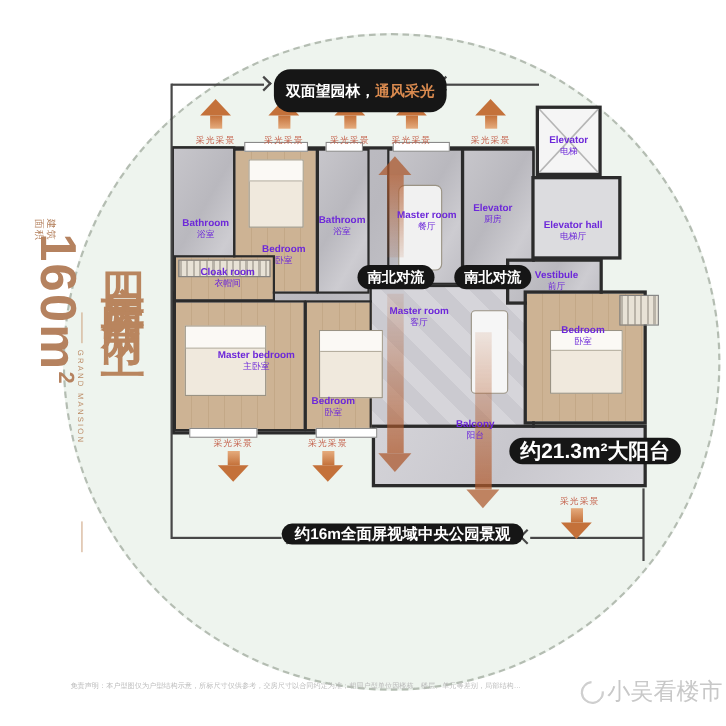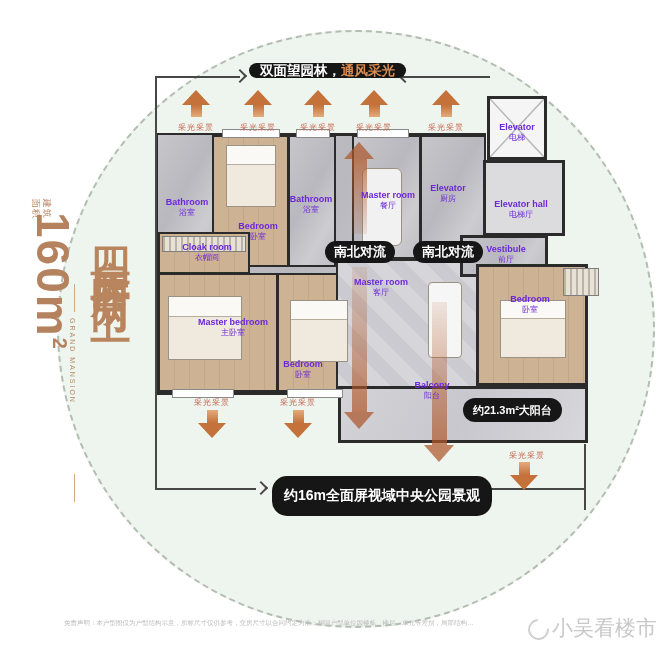--- a/index.html
+++ b/index.html
@@ -89,21 +89,21 @@
   <div class="chev right" style="left:235px;top:71px;"></div>
   <div class="dline" style="left:400px;top:76px;width:90px;height:2px;"></div>
   <div class="chev left" style="left:400px;top:71px;"></div>
   <div class="dline" style="left:155px;top:76px;width:2px;height:414px;"></div>
   <div class="dline" style="left:156px;top:488px;width:100px;height:2px;"></div>
   <div class="chev right" style="left:256px;top:483px;"></div>
   <div class="dline" style="left:482px;top:488px;width:103px;height:2px;"></div>
   <div class="chev left" style="left:474px;top:483px;"></div>
   <div class="dline" style="left:584px;top:444px;width:2px;height:66px;"></div>
 
-  <div class="pill" style="left:249px;top:63px;height:15px;padding:0 11px;font-size:13.5px;">
+  <div class="pill" style="left:249px;top:63px;height:39px;padding:0 11px;font-size:13.5px;">
     <span>双面望园林，</span>
       <span class="orange">通风采光</span>
   </div>
 
   <div class="sm-arrow" style="left:182px;top:90px;">
       <div class="head-up"></div>
       <div class="shaft-up"></div>
     </div>
   <div class="sm-arrow" style="left:244px;top:90px;">
       <div class="head-up"></div>
@@ -239,39 +239,39 @@
       <div class="fhead-down"></div>
   </div>
   <div class="flow-arrow" style="left:424px;top:302px;">
     <div class="fshaft-down" style="height:143px;"></div>
       <div class="fhead-down"></div>
   </div>
 
   <div class="pill" style="left:325px;top:241px;height:22px;padding:0 9px;font-size:13px;">南北对流</div>
   <div class="pill" style="left:413px;top:241px;height:22px;padding:0 9px;font-size:13px;">南北对流</div>
 
-  <div class="pill" style="left:463px;top:398px;height:24px;padding:0 10px;font-size:11px;">约21.3m²大阳台</div>
+  <div class="pill" style="left:463px;top:398px;height:24px;padding:0 10px;font-size:19px;">约21.3m²大阳台</div>
 
   <div class="light-label" style="left:212px;top:397px;">采光采景</div>
   <div class="light-label" style="left:298px;top:397px;">采光采景</div>
   <div class="sm-arrow" style="left:198px;top:410px;">
       <div class="shaft-down"></div>
       <div class="head-down"></div>
     </div>
   <div class="sm-arrow" style="left:284px;top:410px;">
       <div class="shaft-down"></div>
       <div class="head-down"></div>
     </div>
   <div class="light-label" style="left:527px;top:450px;">采光采景</div>
   <div class="sm-arrow" style="left:510px;top:462px;">
       <div class="shaft-down"></div>
       <div class="head-down"></div>
     </div>
 
-  <div class="pill" style="left:272px;top:476px;height:40px;padding:0 12px;font-size:14px;">约16m全面屏视域中央公园景观</div>
+  <div class="pill" style="left:256px;top:476px;height:19px;padding:0 12px;font-size:14px;">约16m全面屏视域中央公园景观</div>
 
   <div class="stamp">建筑面积</div>
   <div class="area-big"><span>160m</span><sup>2</sup></div>
   <div class="brand-line" style="top:284px;"></div>
   <div class="brand-v">GRAND MANSION</div>
   <div class="brand-line" style="top:474px;"></div>
   <div class="headline-v">四房两厅两卫</div>
 
   <div class="disclaimer">免责声明：本户型图仅为户型结构示意，所标尺寸仅供参考，交房尺寸以合同约定为准；相同户型单位因楼栋、楼层、单元等差别，局部结构…</div>
   <div class="wm-icon"></div>

